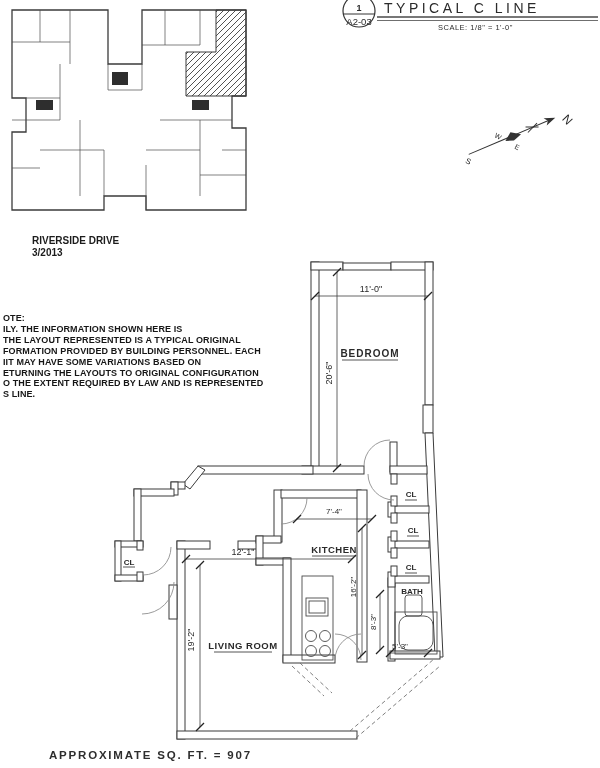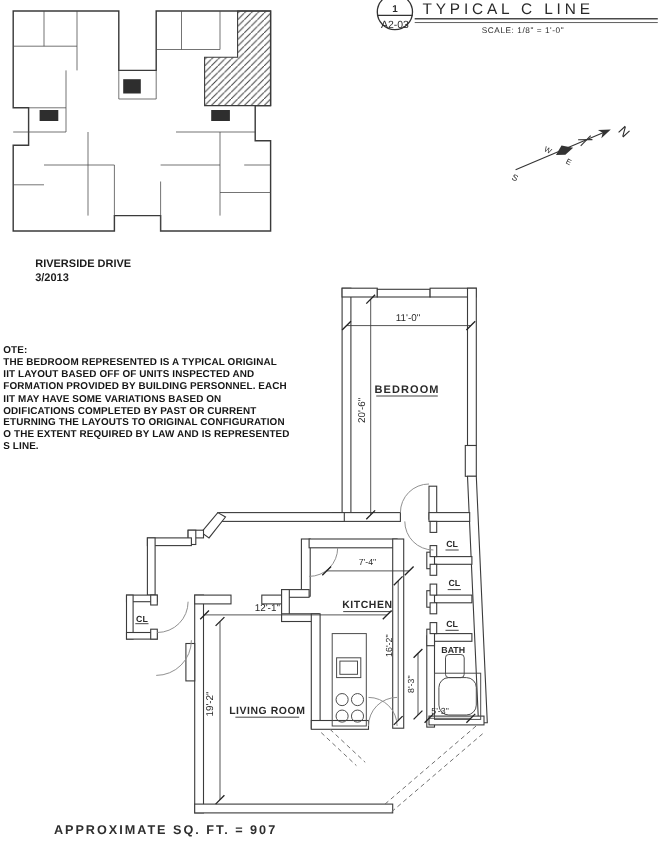--- a/index.html
+++ b/index.html
@@ -253,25 +253,24 @@
   </g>
 </svg>
 
 <div class="address">
   <div>RIVERSIDE DRIVE</div>
   <div>3/2013</div>
 </div>
 
 <div class="note">
   <div>OTE:</div>
-  <div>THE BEDROOM REPRESENTED IS A TYPICAL ORIGINAL</div>
-  <div>IIT LAYOUT BASED OFF OF UNITS INSPECTED AND</div>
+  <div>ILY.  THE INFORMATION SHOWN HERE IS</div>
+  <div>THE LAYOUT REPRESENTED IS A TYPICAL ORIGINAL</div>
   <div>FORMATION PROVIDED BY BUILDING PERSONNEL.  EACH</div>
   <div>IIT MAY HAVE SOME VARIATIONS BASED ON</div>
-  <div>ODIFICATIONS COMPLETED BY PAST OR CURRENT</div>
   <div>ETURNING THE LAYOUTS TO ORIGINAL CONFIGURATION</div>
   <div>O THE EXTENT REQUIRED BY LAW AND IS REPRESENTED</div>
   <div>S LINE.</div>
 </div>
 
 <div class="footer">APPROXIMATE  SQ. FT.  =  907</div>
 
 </div>
 
 </body></html>

